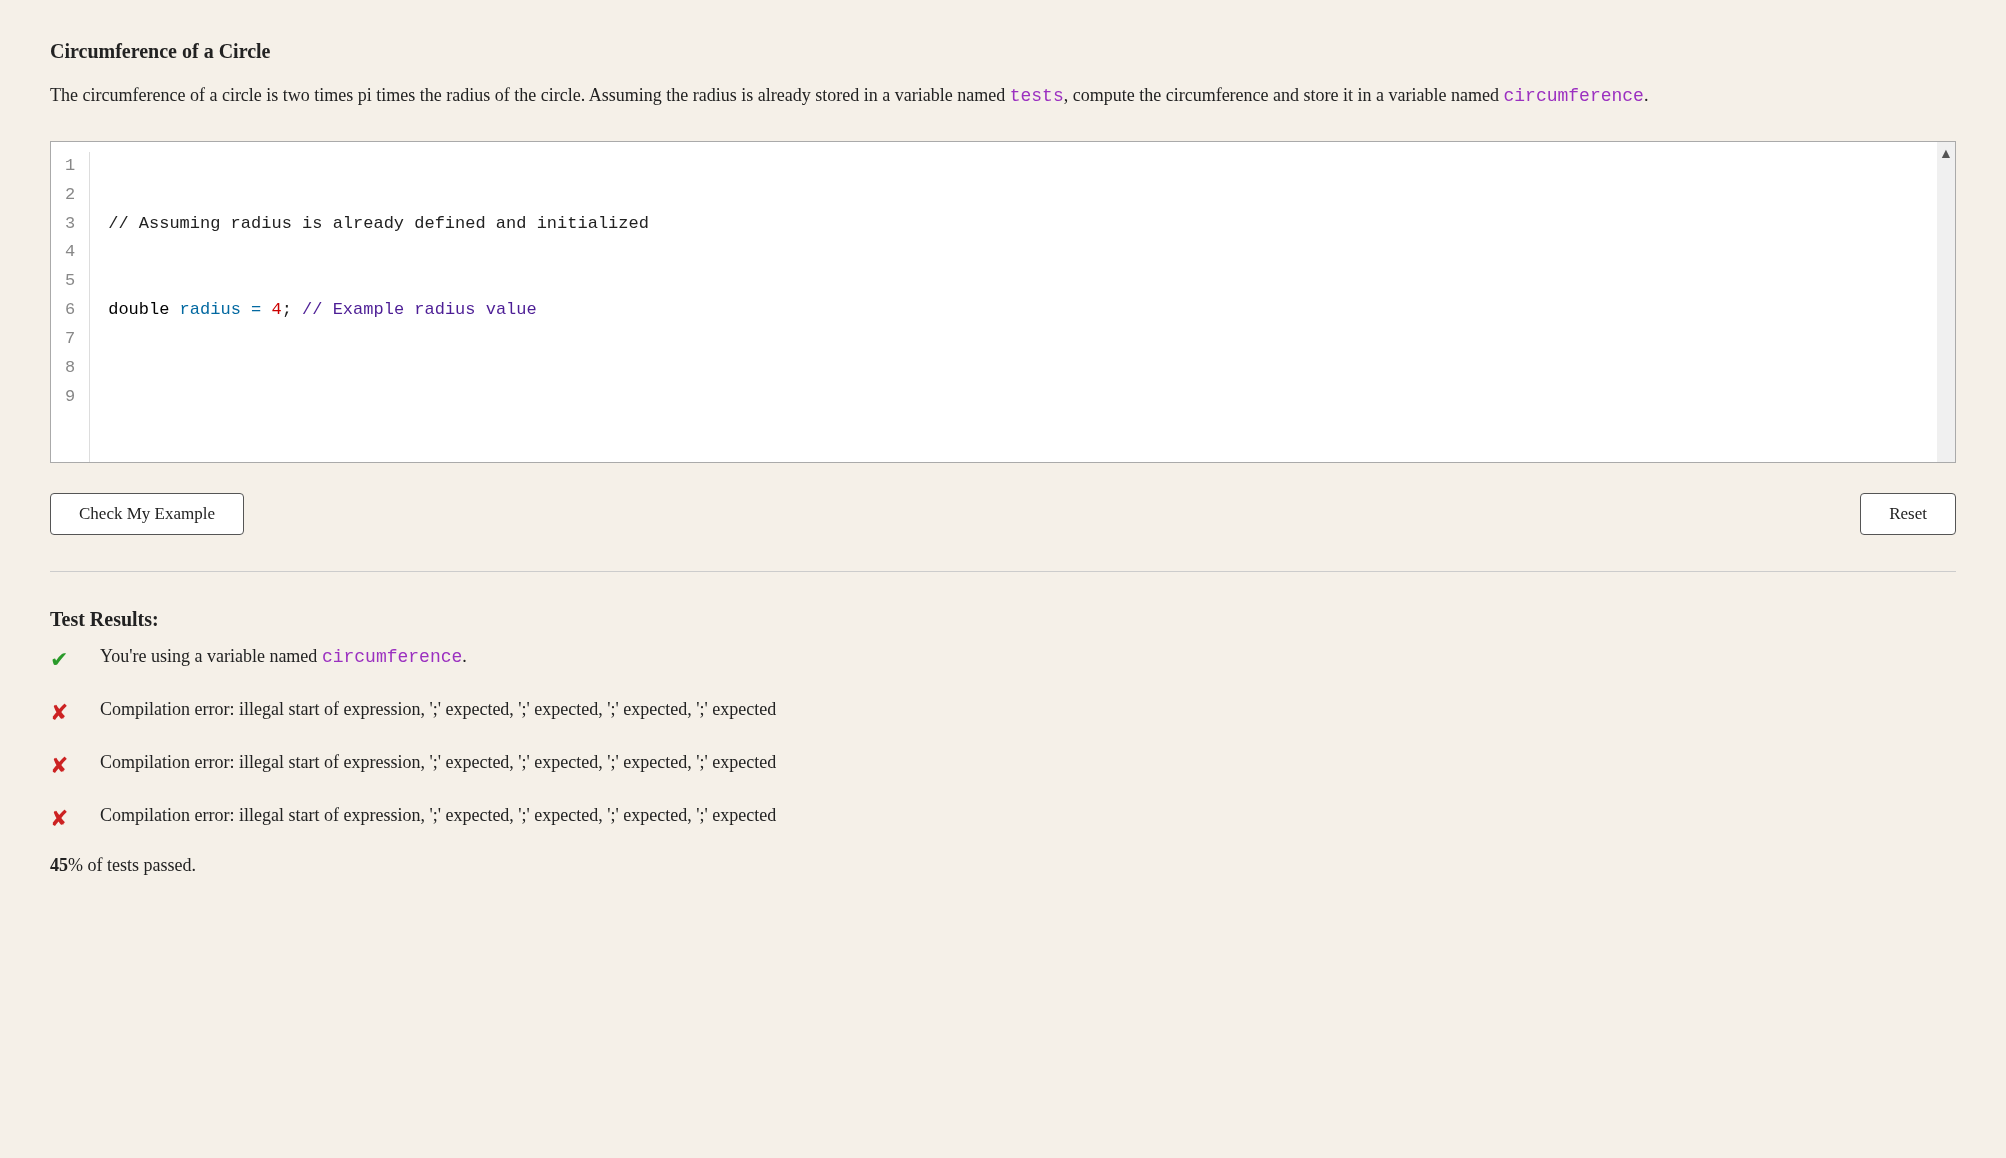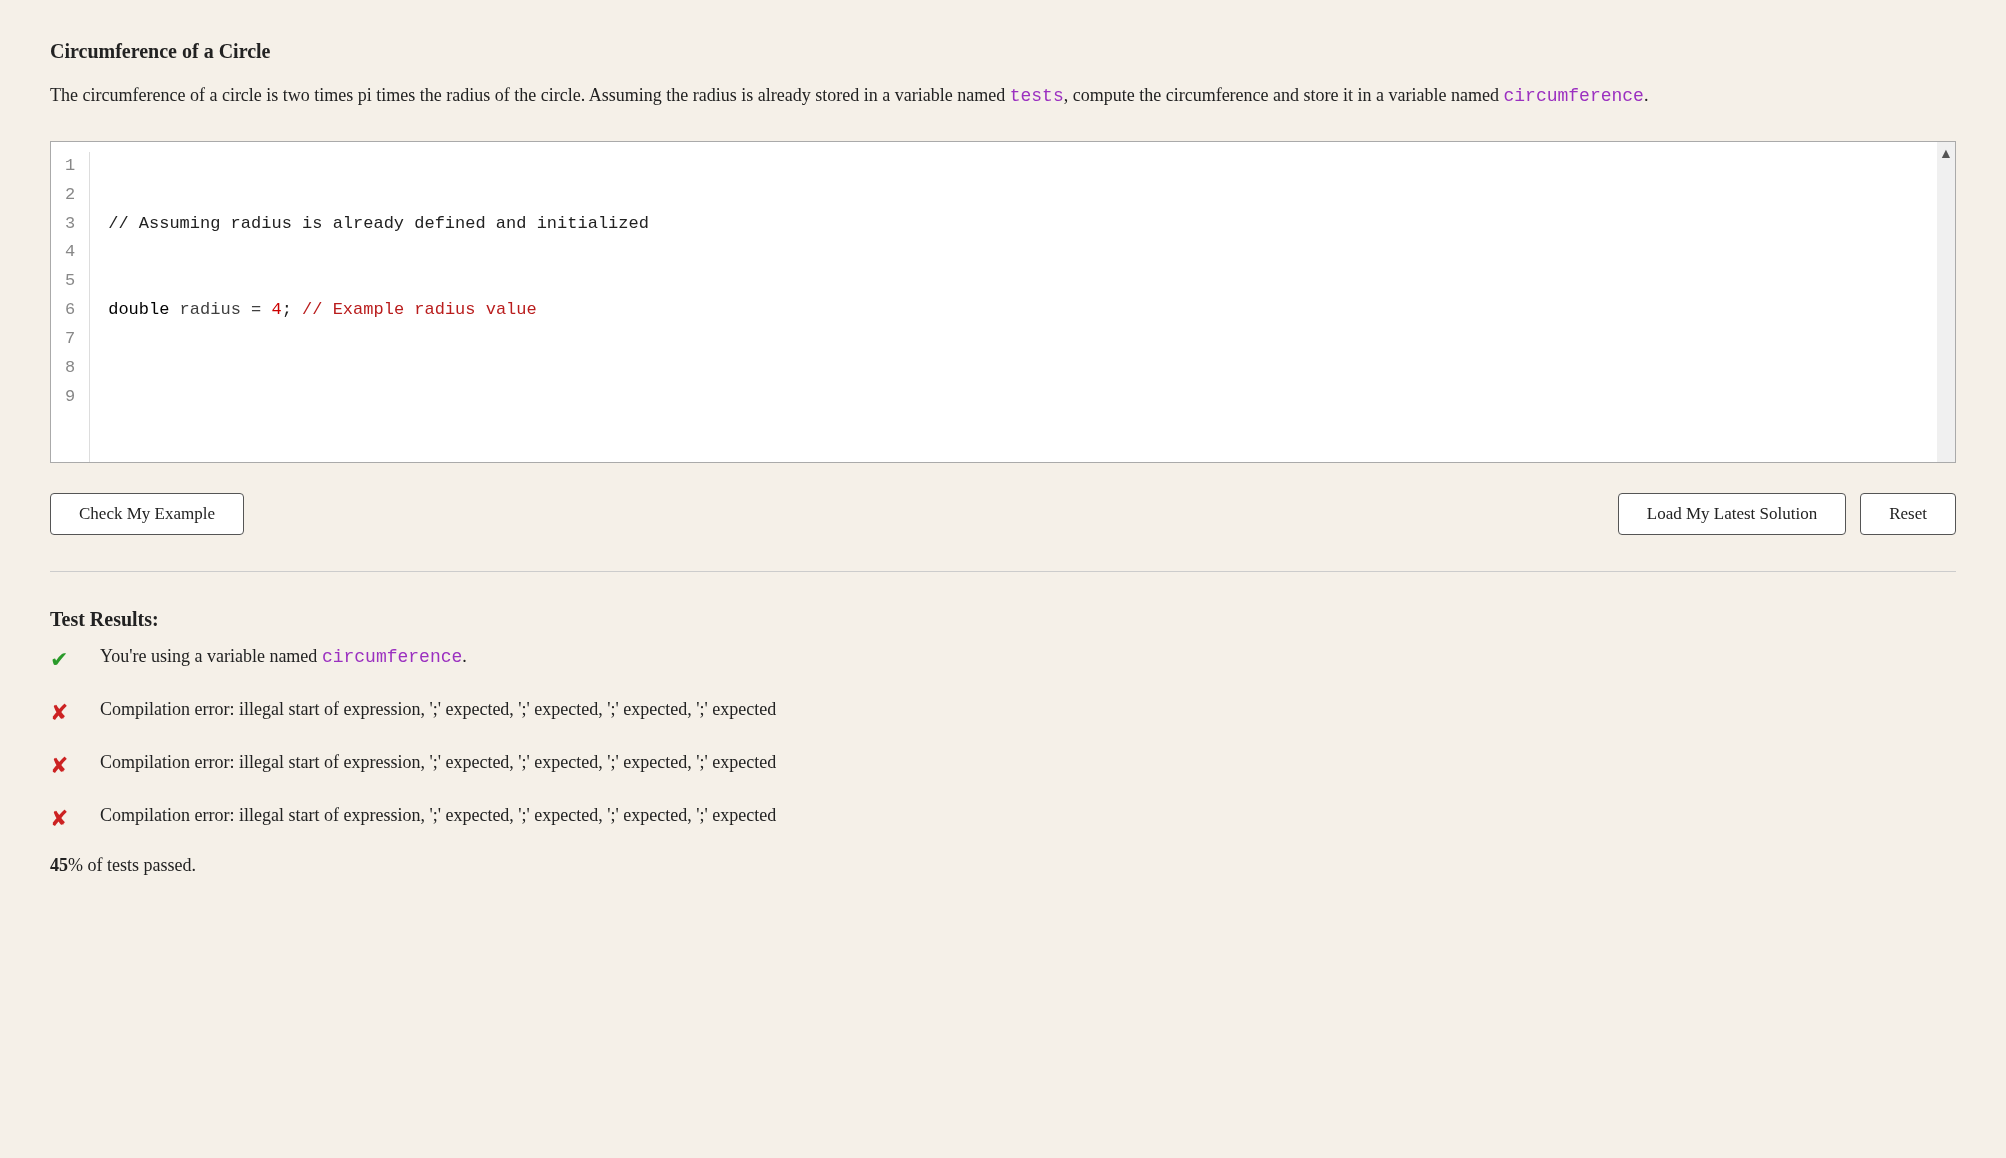--- a/index.html
+++ b/index.html
@@ -198,42 +198,41 @@
         <div class="line-number">3</div>
         <div class="line-number">4</div>
         <div class="line-number">5</div>
         <div class="line-number">6</div>
         <div class="line-number">7</div>
         <div class="line-number">8</div>
         <div class="line-number">9</div>
       </div>
       <div class="code-lines" contenteditable="true" spellcheck="false" style="">
         <div class="code-line"><span style="color:#222;">// Assuming radius is already defined and initialized</span></div>
-        <div class="code-line"><span style="color:#000000;">double</span><span style="color:#404040;margin-top:34px;"> radius = </span><span style="color:#cc0000;">4</span><span style="color:#222;">; </span><span style="color:#b91c1c;">// Example radius value</span></div>
+        <div class="code-line"><span style="color:#000000;">double</span><span style="color:#0369a1;margin-top:34px;"> radius = </span><span style="color:#cc0000;">4</span><span style="color:#222;">; </span><span style="color:#4c1d95;">// Example radius value</span></div>
         <div class="code-line">&nbsp;</div>
         
         
         
         
         
         
       </div>
     </div>
   </div>
   <div class="scrollbar-indicator">
     <span class="scroll-arrow">▲</span>
   </div>
 </div>
 
 <div class="button-row">
   <div class="btn-left">
     <button class="btn">Check My Example</button>
   </div>
   <div class="btn-right">
-    <button class="btn">Load My Latest Solution</button>
     <button class="btn">Reset</button>
   </div>
 </div>
 
 <hr class="divider">
 
 <div>
   <div class="test-results-title">Test Results:</div>
 
   <div class="test-result-item">

